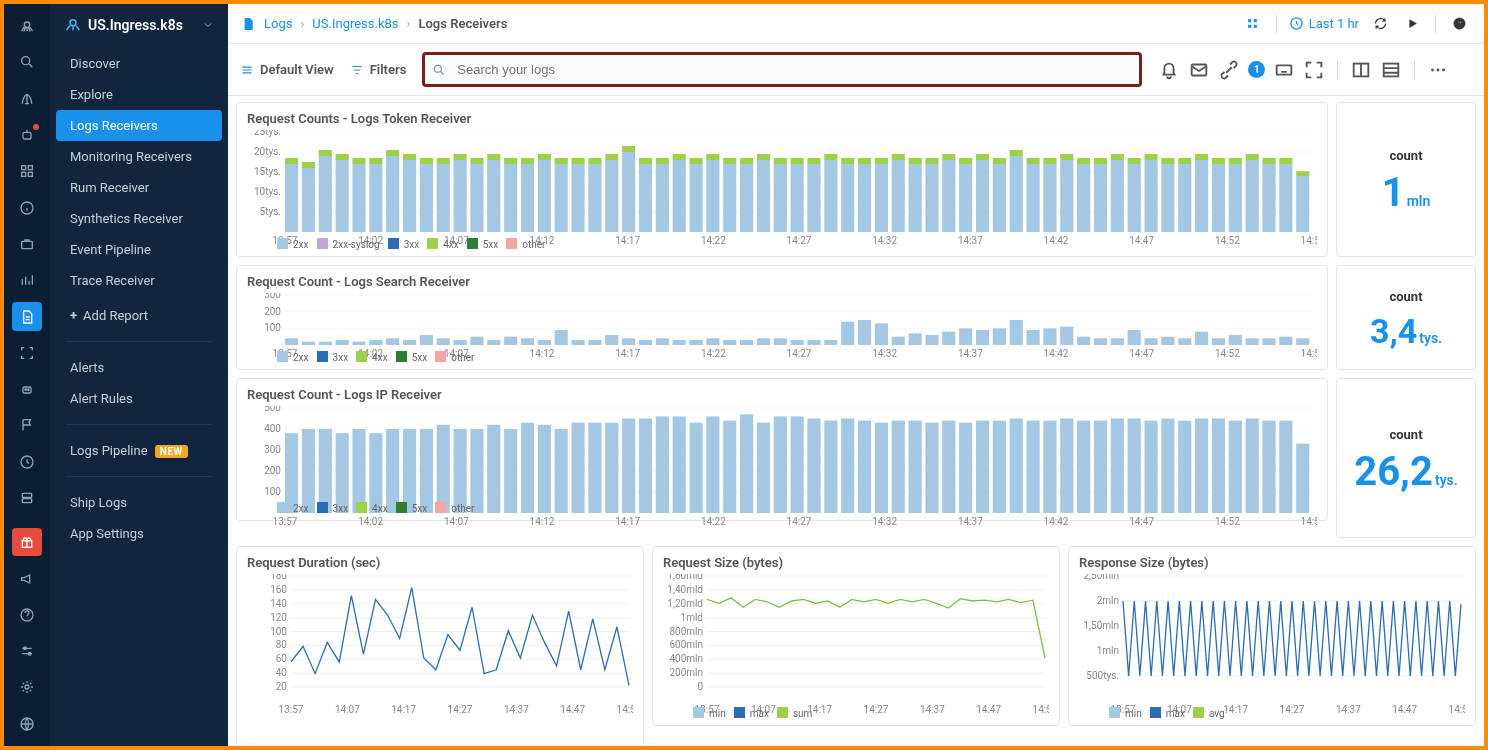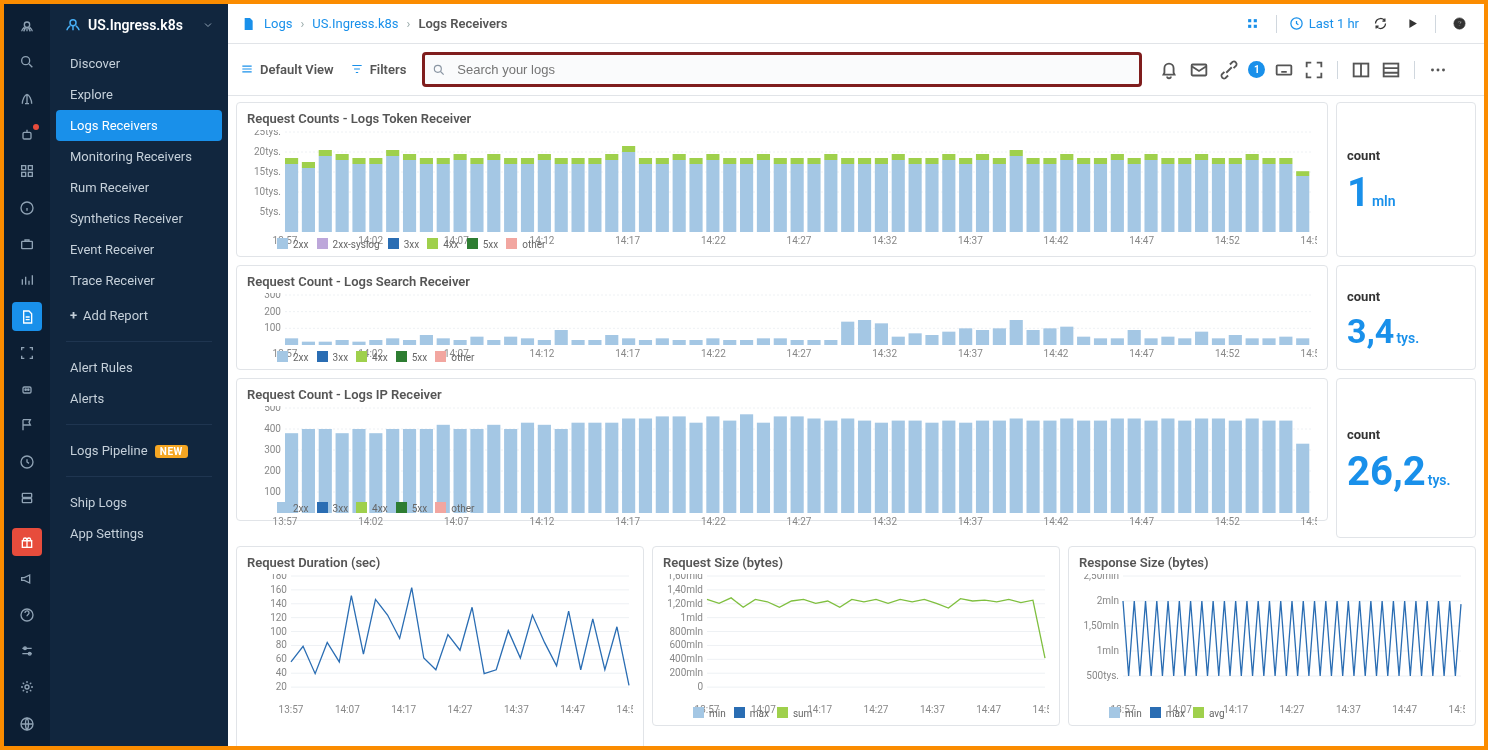--- a/index.html
+++ b/index.html
@@ -46,35 +46,35 @@
   .breadcrumbs .crumb{color:var(--accent)}
   .breadcrumbs .crumb.current{color:#555;font-weight:600}
   .breadcrumbs .sep{color:#9aa}
   .top-actions{display:flex;align-items:center;gap:10px;color:#555}
   .top-actions .time{display:flex;align-items:center;gap:5px;color:var(--accent);font-weight:400}
   .top-actions .sep{width:1px;height:18px;background:#d0d7de;margin:0 2px}
   .top-actions .btn{width:22px;height:22px;display:flex;align-items:center;justify-content:center;border-radius:4px;cursor:pointer}
   .top-actions svg{width:15px;height:15px}
 
   .toolbar{display:flex;align-items:center;padding:8px 12px;border-bottom:1px solid var(--panel-border);gap:16px}
-  .toolbar .view,.toolbar .filters{display:flex;align-items:flex-start;gap:6px;font-size:13px;color:#555;font-weight:600}
+  .toolbar .view,.toolbar .filters{display:flex;align-items:center;gap:6px;font-size:13px;color:#555;font-weight:600}
   .search{flex:1;position:relative;max-width:720px}
   .search input{width:100%;border:3px solid #7f1d1d;border-radius:4px;padding:7px 10px 7px 32px;font-size:13px;background:#fafbfc}
   .search .magnify{position:absolute;left:10px;top:50%;transform:translateY(-50%);color:#8a96a3}
   .tool-right{display:flex;align-items:center;gap:8px;color:#555}
   .tool-right .sep{width:1px;height:18px;background:#d0d7de;margin:0 4px}
   .tool-right .btn{width:22px;height:22px;display:flex;align-items:center;justify-content:center;cursor:pointer;border-radius:3px}
   .tool-right .pill{background:var(--accent);color:#fff;border-radius:50%;width:17px;height:17px;display:inline-flex;align-items:center;justify-content:center;font-size:10px;font-weight:700}
 
   .workspace{flex:1;overflow:auto;padding:6px 8px;background:#fff}
   .row{display:flex;gap:8px;margin-bottom:8px}
   .panel{border:1px solid var(--panel-border);border-radius:4px;background:#fff;padding:6px 10px 4px;display:flex;flex-direction:column}
   .panel-title{font-size:13px;font-weight:600;color:#555;margin:2px 0 4px}
   .chart-wrap{flex:1;min-height:0}
-  .kpi{width:140px;display:flex;flex-direction:column;align-items:flex-start;justify-content:center}
+  .kpi{width:140px;display:flex;flex-direction:column;align-items:center;justify-content:center}
   .kpi .label{font-size:13px;font-weight:700;color:#333;margin-bottom:10px}
   .kpi .value{color:var(--accent);font-weight:700;display:flex;align-items:baseline;gap:2px}
   .kpi .num{font-size:40px;line-height:1}
   .kpi .unit{font-size:14px;color:var(--accent);font-weight:600}
 
   .legend{display:flex;gap:8px;font-size:10px;color:#666;padding:16px 0 2px 30px;flex-wrap:wrap}
   .legend .sw{width:11px;height:11px;display:inline-block;margin-right:5px;vertical-align:-1px}
   .axis-label{font-size:10px;fill:#888}
   .grid-line{stroke:#eef1f4;stroke-width:1}
   .bar{fill:var(--bar)}
@@ -228,30 +228,30 @@
           <path d="M6 9l6 6 6-6"></path>
         </svg>
     </div>
     <div class="section" id="sidebar-main">
         <div class="item">Discover</div>
         <div class="item">Explore</div>
         <div class="item active">Logs Receivers</div>
         <div class="item">Monitoring Receivers</div>
         <div class="item">Rum Receiver</div>
         <div class="item">Synthetics Receiver</div>
-        <div class="item">Event Receiver</div>
+        <div class="item">Event Pipeline</div>
         <div class="item">Trace Receiver</div>
       </div>
     <div class="item add">
         <span style="font-weight:700">+</span>
         <span>Add Report</span>
       </div>
     <hr>
+    <div class="item">Alerts</div>
     <div class="item">Alert Rules</div>
-    <div class="item">Alerts</div>
     <hr>
     <div class="item"><span>Logs Pipeline</span> <span class="badge-new">NEW</span></div>
     <hr>
     <div class="item">Ship Logs</div>
     <div class="item">App Settings</div>
   </div>
 
   <div class="main">
     <div class="topbar">
       <div class="breadcrumbs">

